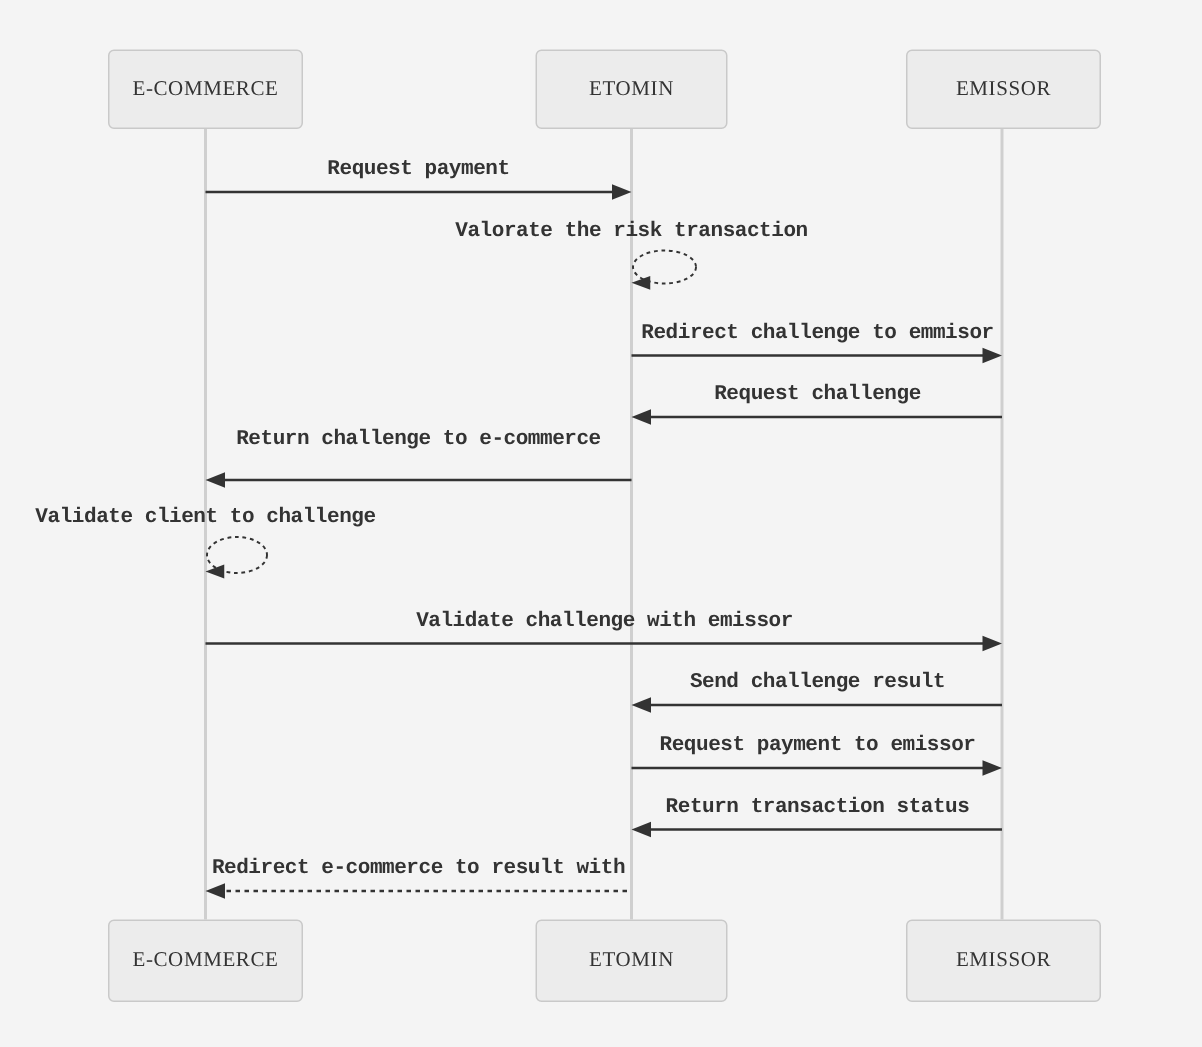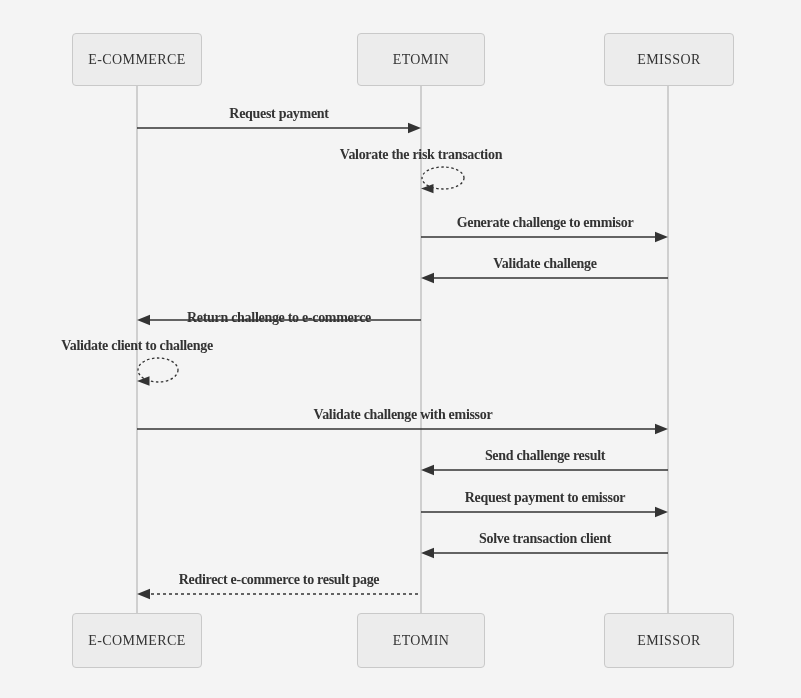--- a/index.html
+++ b/index.html
@@ -31,21 +31,21 @@
     justify-content: center;
     font-family: "Liberation Serif", serif;
     font-size: 14px;
     letter-spacing: 0.4px;
     color: #333333;
   }
   .msg {
     position: absolute;
     transform: translateX(-50%);
     white-space: nowrap;
-    font-family: Liberation Serif, serif;
+    font-family: Liberation Mono, monospace;
     font-size: 14px;
     font-weight: 700;
     letter-spacing: -0.3px;
     color: #333333;
     line-height: 17px;
   }
   .lifeline { stroke: #cfcfcf; stroke-width: 2; }
   .arrow    { stroke: #333333; stroke-width: 1.7; fill: none; }
   .head     { fill: #333333; stroke: none; }
   .dashed   { stroke-dasharray: 3 3; }
@@ -133,23 +133,23 @@
   </div>
   <div class="actor" style="left:357px; top:613px; width:128px; height:55px;">
     <span>ETOMIN</span>
   </div>
   <div class="actor" style="left:604px; top:613px; width:130px; height:55px;">
     <span>EMISSOR</span>
   </div>
 
   <div class="msg" style="left:279px; top:105px;">Request payment</div>
   <div class="msg" style="left:421px; top:146px;text-align:right;">Valorate the risk transaction</div>
-  <div class="msg" style="left:545px; top:214px;">Generate challenge to emmisor</div>
-  <div class="msg" style="left:545px; top:255px;">Validate challenge</div>
-  <div class="msg" style="left:279px; top:309px;">Return challenge to e-commerce</div>
+  <div class="msg" style="left:545px; top:214px;">Redirect challenge to emmisor</div>
+  <div class="msg" style="left:545px; top:255px;">Request challenge</div>
+  <div class="msg" style="left:279px; top:285px;">Return challenge to e-commerce</div>
   <div class="msg" style="left:137px; top:337px;">Validate client to challenge</div>
   <div class="msg" style="left:545px; top:447px;">Send challenge result</div>
   <div class="msg" style="left:403px; top:406px;">Validate challenge with emissor</div>
   <div class="msg" style="left:545px; top:489px;text-align:center;">Request payment to emissor</div>
-  <div class="msg" style="left:545px; top:530px;">Solve transaction client</div>
-  <div class="msg" style="left:279px; top:571px;">Redirect e-commerce to result page</div>
+  <div class="msg" style="left:545px; top:530px;">Return transaction status</div>
+  <div class="msg" style="left:279px; top:571px;">Redirect e-commerce to result with</div>
 
 </div>
 
 </body></html>

